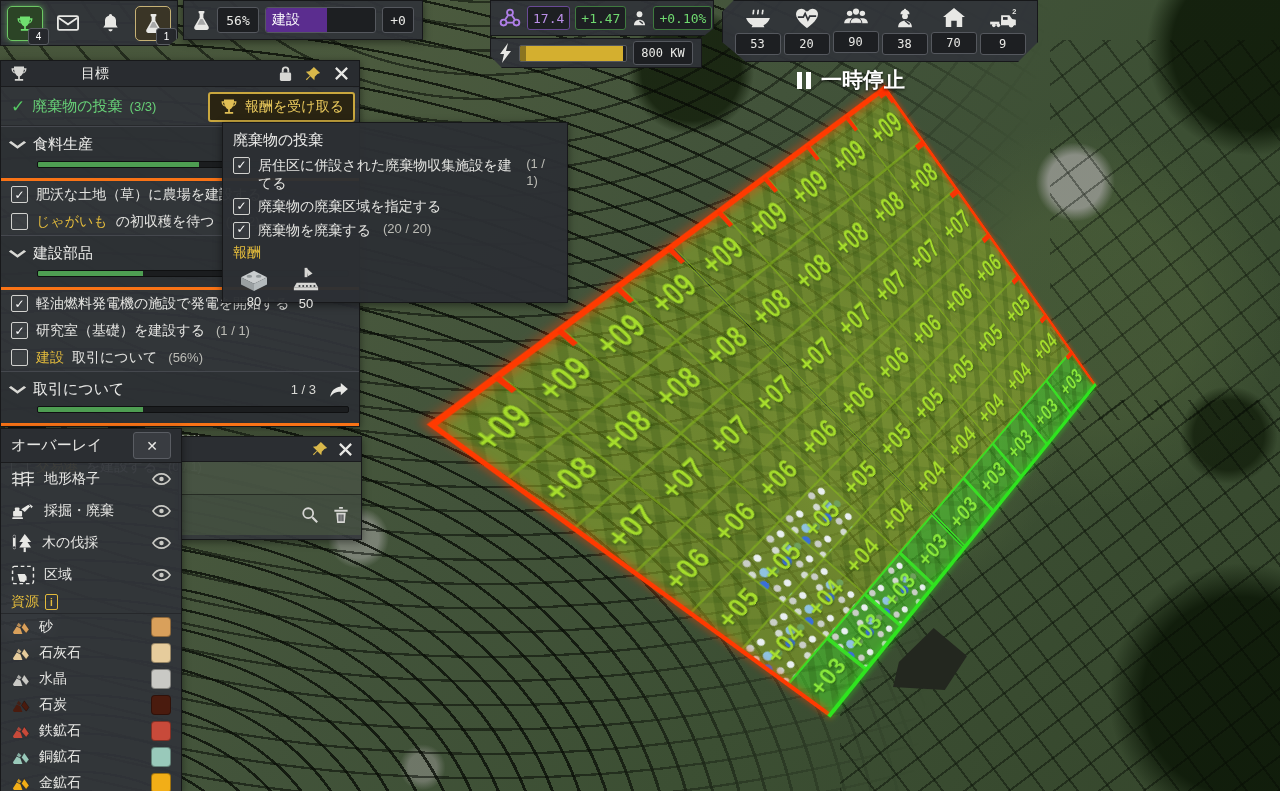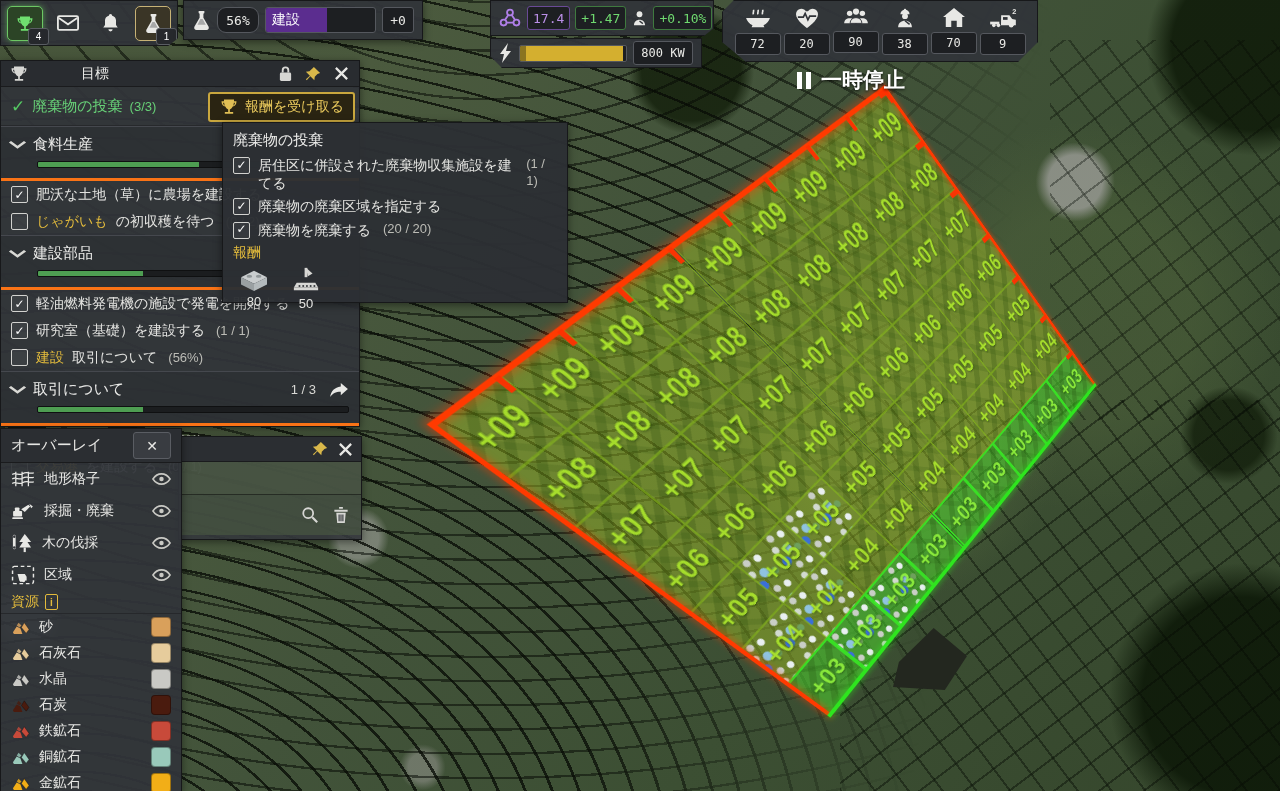--- a/index.html
+++ b/index.html
@@ -67,21 +67,21 @@
   .valbox{background:#1d1f22;border:1px solid #55585e;border-radius:3px;color:#e9e9e6;
     font-family:"DejaVu Sans Mono",monospace;font-size:13px;display:flex;align-items:center;justify-content:center;}
   svg{display:block;}
   
   #iconbar{left:0;top:0;width:178px;height:46px;clip-path:polygon(0 0,100% 0,100% 38px,168px 46px,0 46px);display:flex;gap:8px;padding:5px 6px;box-sizing:border-box;}
   .ibtn{position:relative;width:34px;height:33px;border-radius:5px;display:flex;align-items:center;justify-content:center;background:transparent;}
   .ibtn.sel-green{background:#2c4426;border:1px solid #6cc764;box-shadow:0 0 6px rgba(110,210,100,.6);}
   .ibtn.sel-gold{background:#3a3526;border:1px solid #c7b276;}
   .badge{position:absolute;right:-7px;bottom:-5px;min-width:15px;height:15px;padding:0 2px;background:#26282c;border:1px solid #5a5d63;border-radius:3px;color:#fff;font-size:10px;display:flex;align-items:center;justify-content:center;}
   #research{left:183px;top:0;width:240px;height:40px;display:flex;align-items:center;gap:6px;padding:0 8px;box-sizing:border-box;}
-  #research .pct{width:40px;height:24px;border-radius:9px;}
+  #research .pct{width:40px;height:24px;}
   #rbar{position:relative;flex:1;height:24px;background:#1d1f22;border:1px solid #55585e;border-radius:3px;overflow:hidden;}
   #rfill{position:absolute;left:0;top:0;bottom:0;width:56%;background:#5b2d8f;}
   #rbar .rlbl{position:absolute;left:6px;top:3px;font-size:14px;color:#fff;}
   .addbox{width:30px;height:24px;}
   #unitybar{left:490px;top:0;width:224px;height:36px;display:flex;align-items:center;gap:5px;padding:0 7px;box-sizing:border-box;clip-path:polygon(0 0,100% 0,100% 28px,214px 36px,0 36px);}
   .ubox{height:22px;padding:0 5px;}
   .ubox.purple{color:#bb8fe8;border-color:#6a4a96;}
   .ubox.green{color:#6fd96f;border-color:#3f7a3f;}
   #powerbar{left:490px;top:38px;width:212px;height:30px;display:flex;align-items:center;gap:6px;padding:0 8px;box-sizing:border-box;clip-path:polygon(0 0,100% 0,100% 100%,12px 100%,0 18px);}
   #pwtrack{position:relative;flex:1;height:15px;background:#1d1f22;border:1px solid #55585e;border-radius:2px;overflow:hidden;}
@@ -459,21 +459,21 @@
   <div id="statspanel" class="panel">
       <div class="stat">
         <div>
           <svg width="30" height="22" viewBox="0 0 32 24">
             <path fill="#e8e8e5" d="M3 12h26a13 13 0 0 1-7 8l1 2H9l1-2a13 13 0 0 1-7-8z"></path>
             <g stroke="#e8e8e5" stroke-width="1.8" fill="none">
               <path d="M11 8c-1-2 1-3 0-5M16 8c-1-2 1-3 0-5M21 8c-1-2 1-3 0-5"></path>
             </g>
           </svg>
         </div>
-        <div class="valbox s-val">72</div>
+        <div class="valbox s-val">53</div>
       </div>
       <div class="stat">
         <div>
           <svg width="26" height="22" viewBox="0 0 28 24">
             <path fill="#e8e8e5" d="M14 23S2 15 2 8a6 6 0 0 1 11-3.3h2A6 6 0 0 1 26 8c0 7-12 15-12 15z"></path>
             <path d="M4 11h6l2-4 3 7 2-4h7" stroke="#2f3237" stroke-width="1.8" fill="none"></path>
           </svg>
         </div>
         <div class="valbox s-val">20</div>
       </div>

